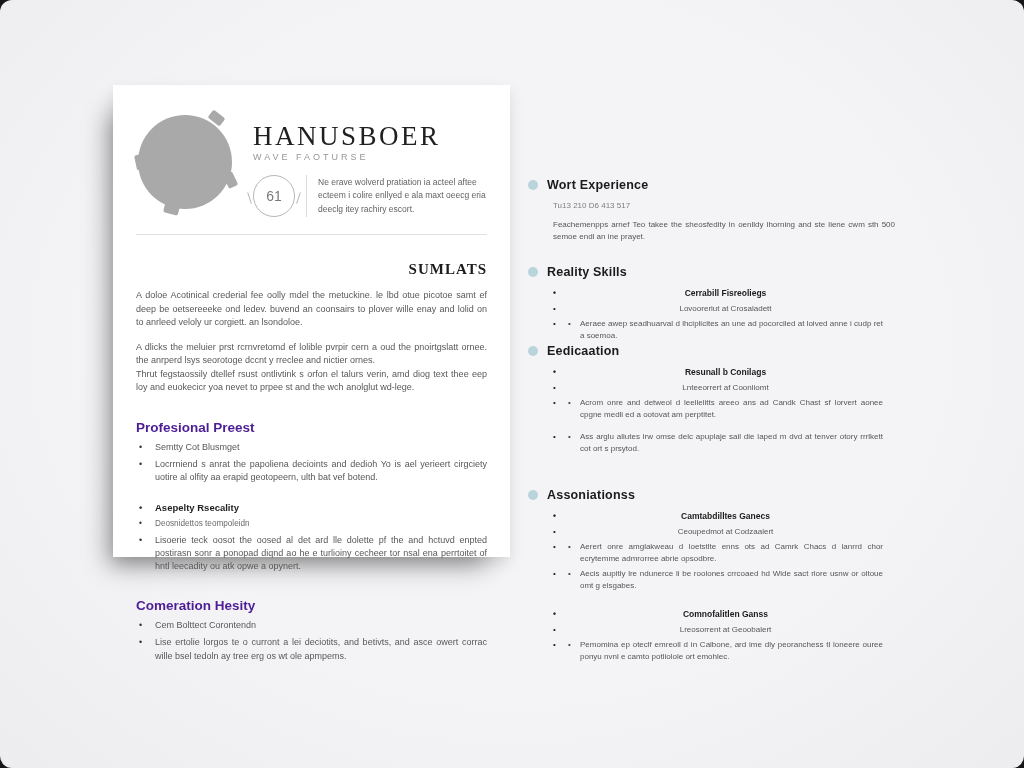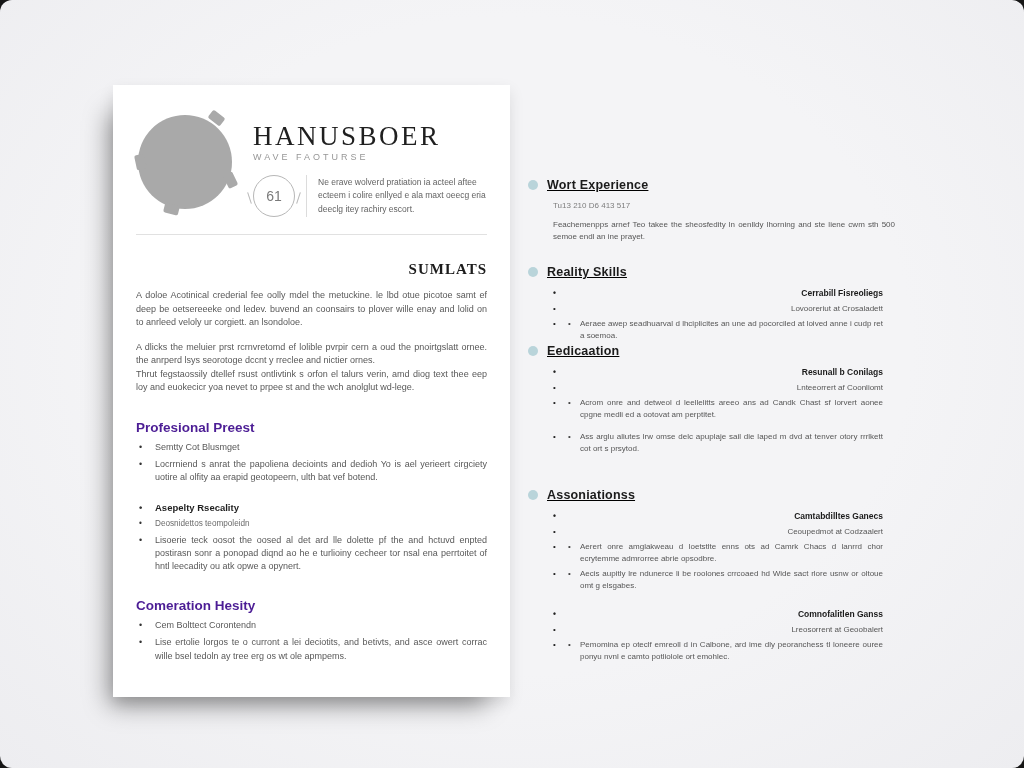--- a/index.html
+++ b/index.html
@@ -1,20 +1,20 @@
 <!DOCTYPE html>
 <html><head>
 <meta charset="utf-8">
 <style>
   html,body{margin:0;padding:0;background:#161616;}
   .canvas{position:relative;width:1024px;height:768px;background:radial-gradient(ellipse at 50% 45%, #f4f4f6 55%, #ededf0 100%);
     border-radius:12px;overflow:hidden;font-family:"Liberation Sans",sans-serif;}
 
   
-  .page{position:absolute;left:113px;top:85px;width:397px;height:612px;background:#ffffff;
+  .page{position:absolute;left:113px;top:85px;width:397px;height:472px;background:#ffffff;
     box-shadow:-14px 18px 24px -10px rgba(0,0,0,.40), 0 6px 14px rgba(0,0,0,.10);}
   .page-inner{padding:30px 23px 0 23px;}
 
   .header{display:flex;}
   .avatar{position:relative;width:96px;height:96px;flex:none;margin-left:2px;}
   .avatar-circle{width:94px;height:94px;border-radius:50%;background:#a9a9a9;}
   .notch{position:absolute;width:15px;height:10px;background:#a9a9a9;border-radius:2px;}
   .notch.n1{right:10px;top:-2px;transform:rotate(38deg);}
   .notch.n2{left:-5px;top:42px;transform:rotate(78deg);}
   .notch.n3{left:26px;bottom:-3px;transform:rotate(14deg);}
@@ -43,34 +43,34 @@
   .section-heading{font-size:13.5px;font-weight:700;color:#4c1d95;margin-top:25px;}
   .ul{margin-top:6px;}
   .ul.gap{margin-top:17px;}
   .li{display:flex;font-size:9px;color:#585858;line-height:1.45;margin-top:4px;text-align:justify;}
   .li::before{content:"\2022";width:16px;flex:none;padding-left:3px;color:#333;}
   .li.bold{font-weight:700;color:#1f1f1f;font-size:9.5px;text-align:left;}
   .li.small{font-size:8.2px;color:#6b6b6b;}
 
   
   .rsec{position:absolute;width:372px;}
-  .rhead{display:flex;align-items:center;gap:9px;text-decoration:underline;}
+  .rhead{display:flex;align-items:center;gap:9px;}
   .rdot{width:10px;height:10px;border-radius:50%;background:#b9d4da;flex:none;}
   .rtitle{font-size:12.5px;font-weight:700;color:#1b1b1b;letter-spacing:.2px;}
   .rbody{margin-left:25px;}
   .rdates{font-size:8px;color:#7d7d7d;margin-top:9px;}
   .rdesc{font-size:8px;color:#565656;line-height:1.55;margin-top:9px;width:342px;text-align:justify;}
   .rlist{margin-left:25px;margin-top:8px;}
   .rli{display:flex;font-size:8px;color:#565656;line-height:1.5;margin-top:3px;width:330px;}
   .rli::before{content:"\2022";width:15px;flex:none;color:#222;}
   .rli.bold{font-weight:700;color:#1b1b1b;font-size:8.5px;}
   .rli.nested .b2{width:12px;flex:none;color:#444;}
   .rli.gap{margin-top:10px;}
   .rli .txt{flex:1;text-align:justify;}
-  .rli.bold .txt,.rli .txt.left{text-align:right;}
+  .rli.bold .txt,.rli .txt.left{text-align:center;}
 
   #r-work{left:528px;top:178px;}
   #r-skills{left:528px;top:265px;}
   #r-edu{left:528px;top:344px;}
   #r-assoc{left:528px;top:488px;}
   .rlist.second{margin-top:16px;}
 </style>
 </head>
 <body>
 

